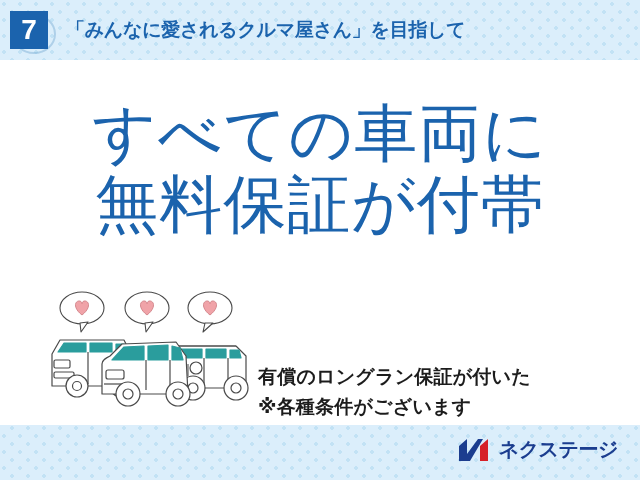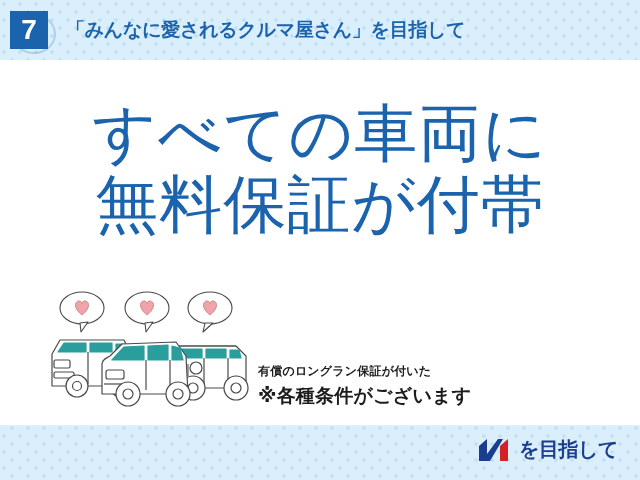--- a/index.html
+++ b/index.html
@@ -97,21 +97,21 @@
     width:200px; height:120px;
   }
 
   
   #body-copy{
     position:absolute;
     left:258px; top:72px;
     color:#1c1c1c;
   }
   .copy-line{
-    font-size:12px;
+    font-size:19px;
     font-weight:bold;
     line-height:1.58;
     white-space:nowrap;
     letter-spacing:.2px;
   }
   .copy-line.small{
     font-size:19px;
   }
 
   
@@ -255,17 +255,17 @@
 
     </div>
   </div>
 
   <div id="footer">
     <div id="logo">
       <svg width="34" height="26" viewBox="0 0 34 26">
         <path d="M1 24 L1 9 L9 2 L9 17 L20 2 L25 2 L12 24 Z" fill="#1b3d8f"></path>
         <path d="M22 24 L22 9 L30 2 L30 24 Z" fill="#d62028"></path>
       </svg>
-      <div id="logo-text">を目指して</div>
+      <div id="logo-text">ネクステージ</div>
     </div>
   </div>
 
 </div>
 
 </body></html>

